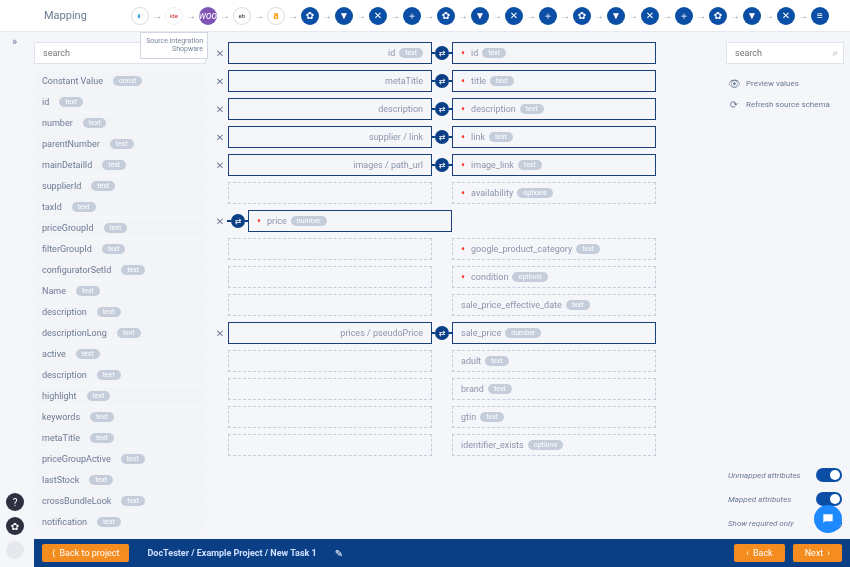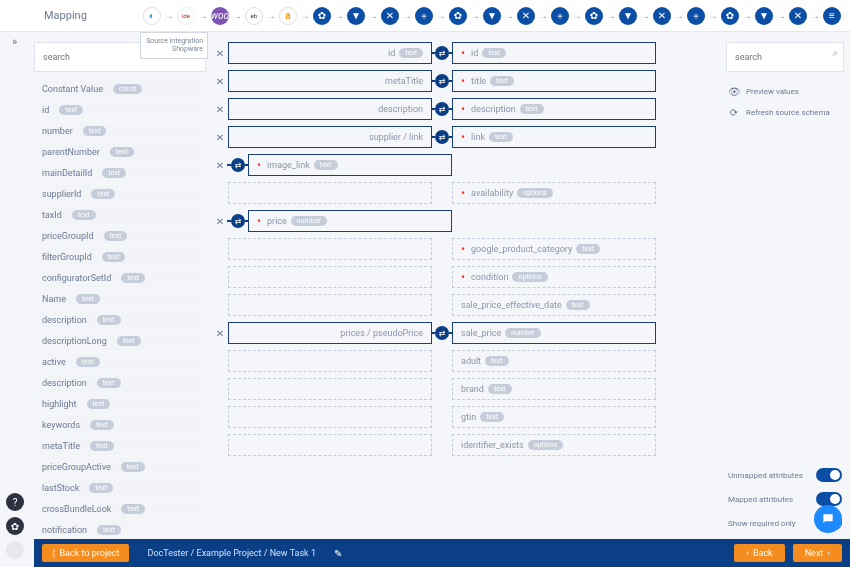--- a/index.html
+++ b/index.html
@@ -1,37 +1,37 @@
 <!DOCTYPE html>
 <html><head>
 <meta charset="utf-8">
 <style>
   * { box-sizing: border-box; margin: 0; padding: 0; font-family: -apple-system, BlinkMacSystemFont, "Segoe UI", Roboto, Arial, sans-serif; }
   body { background: #f5f6fa; font-size: 10px; color: #555; width: 850px; height: 567px; overflow: hidden; position: relative; }
   
   
   .topbar { height: 32px; background: #fff; display: flex; align-items: center; padding: 0 12px 0 44px; border-bottom: 1px solid #e6e8f0; position: relative; }
-  .topbar .title { font-size: 11px; color: #6c7a93; margin-right: 56px; }
+  .topbar .title { font-size: 11px; color: #6c7a93; margin-right: 44px; }
   .node-run { display: flex; align-items: center; gap: 2px; }
   .node { width: 18px; height: 18px; border-radius: 50%; display: flex; align-items: center; justify-content: center; color: #fff; font-size: 10px; flex: 0 0 auto; background:#fff; }
   .node.blue { background: #0a4fa5; }
   .node.shopware { background: #fff; border:1px solid #ddd; color:#2e9bd6; }
   .node.idealo { background:#fff; border:1px solid #eee; color:#c22; font-size:6px; }
   .node.woo { background:#7f54b3;font-style:italic; }
   .node.ebay { background:#fff; border:1px solid #ddd; font-size:6px; color:#333;}
   .node.amazon { background:#fff; border:1px solid #ddd; color:#ff9900; font-weight:bold; }
   .arrow { color:#899; font-size:10px; padding:0 1px; }
   .tooltip-box { position:absolute; left:140px; top:32px; width:68px; background:#fff; border:1px solid #d0d6e2; padding:4px 4px; font-size:7px; color:#7c889c; text-align:right; line-height:1.2; z-index:5; }
   
   .hamb { position:absolute; left:12px; top:35px; color:#6c7a93; font-size:11px; }
   
   
   .leftcol { position:absolute; left:34px; top:36px; width:172px; bottom:32px; overflow:hidden; }
   .search { margin:6px 0 8px 0; position:relative; }
-  .search input { width:100%; height:30px; border:1px solid #dfe3ec; padding:0 22px 0 8px; font-size:9px; color:#888; }
+  .search input { width:100%; height:22px; border:1px solid #dfe3ec; padding:0 22px 0 8px; font-size:9px; color:#888; }
   .search .icon { position:absolute; right:6px; top:5px; font-size:10px; color:#98a2b5; }
   .attr-item { background:#f3f4f8; border-radius:2px; padding:4px 8px; margin-bottom:3px; color:#6c7a93; font-size:9px; display:flex; align-items:center; gap:10px; }
   .attr-pill { display:inline-block; background:#c6cdda; color:#fff; border-radius:8px; font-size:7px; padding:1px 6px; }
   
   
   .center { position:absolute; left:212px; right:128px; top:36px; bottom:32px; overflow:hidden; }
   .map-row { display:flex; align-items:center; margin:6px 0; height:22px; }
   .del { width:16px; text-align:center; color:#6c7a93; font-size:10px; }
   .src-box, .dst-box { height:22px; display:flex; align-items:center; padding:0 8px; font-size:9px; color:#8b95ab; gap:4px; }
   .src-box { width:204px; border:1px solid #1a3f7a; justify-content:flex-end; }
@@ -44,33 +44,33 @@
   .plug .circ::after { right:-4px; }
   .req-dot { color:#ff3b30; font-size:12px; line-height:0; margin-right:2px; }
   .tag { background:#c6cdda; color:#fff; border-radius:8px; font-size:7px; padding:1px 6px; }
   
   
   .rightcol { position:absolute; right:6px; top:36px; width:118px; bottom:32px; display:flex; flex-direction:column; }
   .rightcol .search { margin:6px 0 10px 0; }
   .right-link { display:flex; align-items:center; gap:6px; font-size:8px; color:#6c7a93; margin:4px 0 6px 2px; }
   .right-link .icon { font-size:10px; color:#6c7a93; width:12px; text-align:center; }
   .spacer { flex:1; }
-  .toggle-row { display:flex; align-items:center; justify-content:space-between; font-size:8px; color:#6c7a93; margin:5px 2px; }
+  .toggle-row { display:flex; align-items:center; justify-content:space-between; font-size:8px; color:#6c7a93; margin:5px 2px;font-style:italic; }
   .toggle { width:26px; height:14px; border-radius:8px; position:relative; }
   .toggle.on { background:#0a4fa5; }
   .toggle.off { background:#fff; border:1px solid #0a4fa5; }
   .toggle .knob { position:absolute; width:10px; height:10px; border-radius:50%; background:#fff; top:2px; }
   .toggle.on .knob { right:2px; }
   .toggle.off .knob { left:1px; background:#0a4fa5; top:1px; }
   .badge { background:#e2463d; color:#fff; border-radius:8px; padding:1px 5px; font-size:8px; }
 
   
   .bottom { position:absolute; left:34px; right:0; bottom:0; height:28px; background:#0a3f85; display:flex; align-items:center; padding:0 8px; color:#fff; }
   .backbtn { background:#f58c1f; color:#fff; padding:4px 10px; border-radius:2px; font-size:9px; display:flex; align-items:center; gap:4px; }
-  .crumbs { margin-left:18px; font-size:9px; color:#cfe0ff; }
+  .crumbs { margin-left:18px; font-size:9px; color:#cfe0ff;font-weight:bold; }
   .pencil { margin-left:18px; font-size:10px; }
   .bottom .fill { flex:1; }
   .navbtn { background:#f58c1f; color:#fff; padding:4px 12px; border-radius:2px; font-size:9px; margin-left:8px; display:flex; align-items:center; gap:4px; }
   
   
   .edge { position:absolute; left:6px; bottom:8px; display:flex; flex-direction:column; gap:6px; }
   .edge .circ { width:18px; height:18px; border-radius:50%; display:flex; align-items:center; justify-content:center; font-size:10px; }
   .edge .dark { background:#2d3140; color:#fff; }
   .edge .ava { background:#e6e8ee; }
 
@@ -287,20 +287,23 @@
           <span class="circ">⇄</span>
         </div>
         <div class="dst-box">
           <span class="req-dot">•</span>
           <span>link</span>
           <span class="tag">text</span>
         </div>
       </div>
       <div class="map-row">
         <span class="del">✕</span>
+        <div class="src-box">
+          <span>images / path_url</span>
+        </div>
         <div class="plug">
           <span class="circ">⇄</span>
         </div>
         <div class="dst-box">
           <span class="req-dot">•</span>
           <span>image_link</span>
           <span class="tag">text</span>
         </div>
       </div>
       <div class="map-row">

